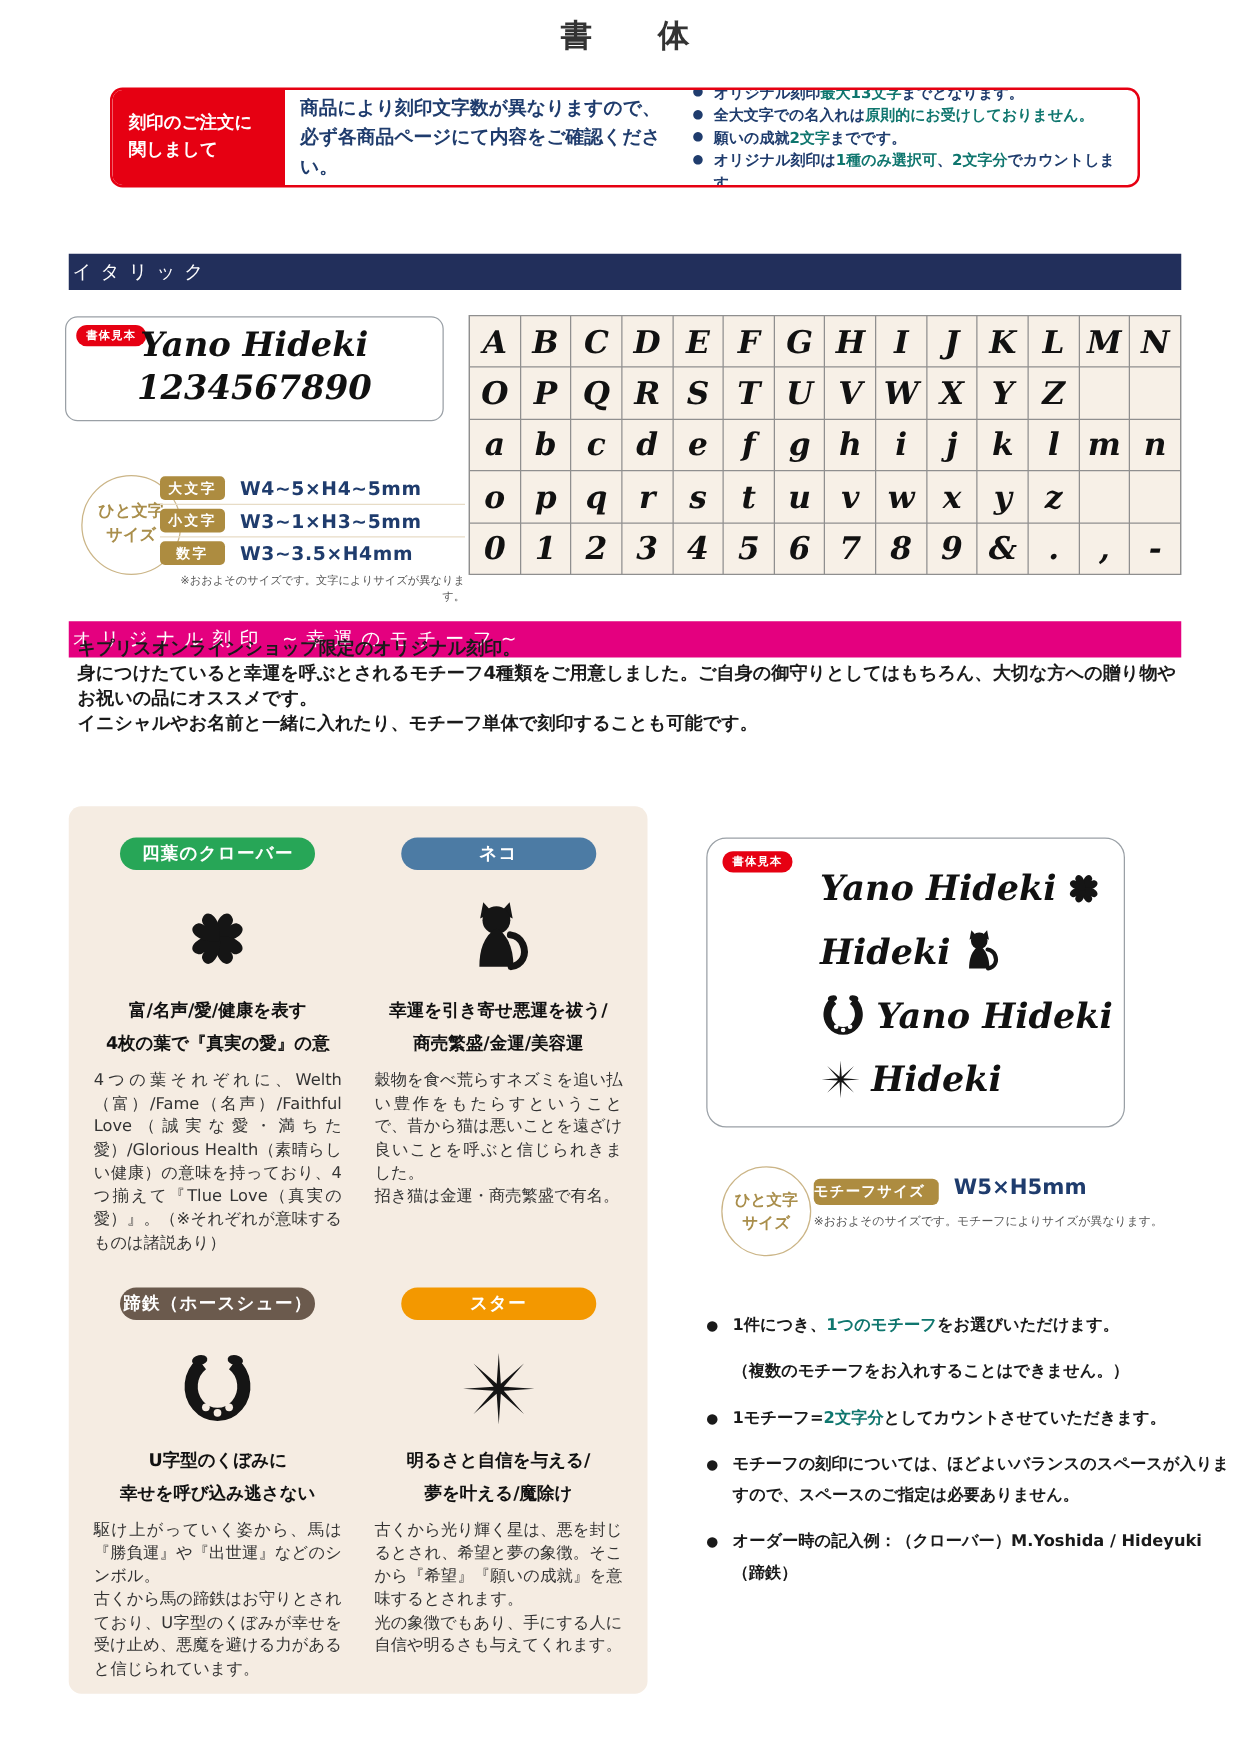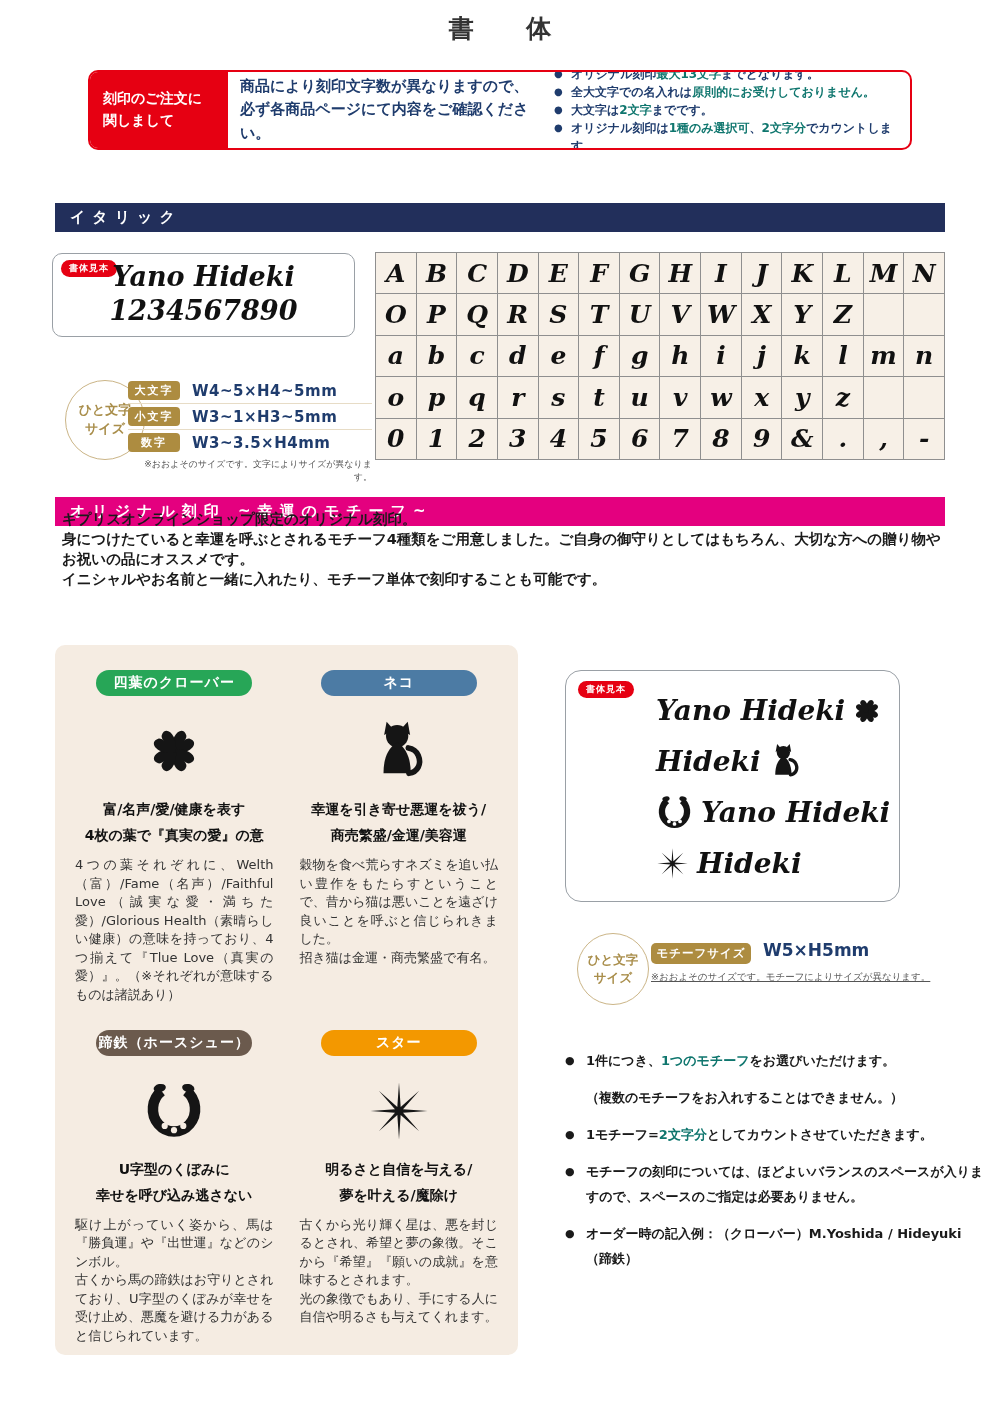--- a/index.html
+++ b/index.html
@@ -18,22 +18,22 @@
                 line-height:1.55;display:flex;align-items:center;padding-left:13px;white-space:pre-line;box-sizing:border-box;}
   .notice-message{flex:0 0 322px;display:flex;align-items:center;padding:0 4px 0 12px;
                   font-size:15px;font-weight:bold;color:#1f3c6d;line-height:1.55;white-space:pre-line;box-sizing:border-box;}
   .notice-bullets{margin:0;padding:0 6px 0 4px;list-style:none;display:flex;flex-direction:column;
                   justify-content:center;font-size:12px;font-weight:bold;color:#1f3c6d;line-height:1.5;}
   .notice-bullets li{position:relative;padding-left:17px;}
   .notice-bullets li::before{content:"●";position:absolute;left:0;top:1px;font-size:10px;}
   .red{color:#0f766e;}
 
   
-  .section-bar{left:55px;width:890px;height:29px;color:#fff;font-weight:bold;font-size:15px;
-               letter-spacing:7px;line-height:29px;padding-left:15px;box-sizing:border-box;}
+  .section-bar{left:55px;width:890px;height:29px;color:#fff;font-weight:normal;font-size:15px;
+               letter-spacing:7px;line-height:29px;padding-left:3px;box-sizing:border-box;}
   .bar-navy{top:203px;background:#222f5b;}
   .bar-pink{top:497px;background:#e4007f;}
 
   
   .sample-box{top:253px;left:52px;width:303px;height:84px;border:1.5px solid #9aa0a6;border-radius:10px;
               background:#fff;box-sizing:border-box;}
   .badge-red{display:inline-block;background:#e60012;color:#fff;font-size:9px;font-weight:bold;
              padding:2px 8px;border-radius:9px;letter-spacing:1px;}
   .sample-box .badge-red{position:absolute;top:6px;left:8px;}
   .sample-text{position:absolute;top:6px;left:0;width:100%;text-align:center;
@@ -86,24 +86,24 @@
   .s2-line{height:51px;display:flex;align-items:center;
            font-family:"DejaVu Serif","Liberation Serif",serif;font-style:italic;font-weight:bold;
            font-size:28px;color:#111;white-space:nowrap;}
   .s2-icon{flex:0 0 auto;}
   .icon-after{margin-left:5px;}
   .icon-before{margin-right:8px;}
 
   
   .motif-size{top:925px;left:565px;width:420px;height:100px;}
   .motif-size .size-circle{position:absolute;left:12px;top:8px;width:72px;height:72px;font-size:12.5px;line-height:1.45;}
-  .ms-badge{position:absolute;left:86px;top:18px;width:100px;text-align:center;background:#ad8c40;color:#fff;
+  .ms-badge{position:absolute;left:86px;top:18px;width:100px;text-align:left;background:#ad8c40;color:#fff;
             font-size:11.5px;font-weight:bold;padding:3px 0;border-radius:5px;letter-spacing:1px;}
   .ms-value{position:absolute;left:198px;top:15px;font-size:17px;font-weight:bold;color:#1f3c6d;}
-  .ms-note{position:absolute;left:86px;top:46px;font-size:9.5px;color:#555;text-decoration:underline;}
+  .ms-note{position:absolute;left:86px;top:46px;font-size:9.5px;color:#555;}
 
   
   .motif-notes{top:1036px;left:565px;width:420px;margin:0;padding:0;list-style:none;
                font-size:13px;font-weight:bold;color:#1a1a1a;line-height:25px;}
   .motif-notes li{position:relative;padding-left:21px;margin-top:12px;}
   .motif-notes li::before{content:"●";position:absolute;left:0;top:0;font-size:11px;}
   .motif-notes li.no-bullet::before{content:none;}
 
   svg{display:block;}
   .ink{fill:#151515;}
@@ -119,21 +119,21 @@
   <div class="abs page-title">書 体</div>
 
   <div class="abs notice">
     <div class="notice-label" style="background-color: rgb(230, 0, 18);">刻印のご注文に
 関しまして</div>
     <div class="notice-message">商品により刻印文字数が異なりますので、
 必ず各商品ページにて内容をご確認ください。</div>
     <ul class="notice-bullets" id="notice-bullets">
         <li><span>オリジナル刻印</span><span class="red">最大13文字</span><span>までとなります。</span></li>
         <li><span>全大文字での名入れは</span><span class="red">原則的にお受けしておりません。</span></li>
-        <li><span>大文字は</span><span class="red">2文字</span><span>までです。</span></li>
+        <li><span>願いの成就</span><span class="red">2文字</span><span>までです。</span></li>
         <li><span>オリジナル刻印は</span><span class="red">1種のみ選択可</span><span>、</span><span class="red">2文字分</span><span>でカウントします。</span></li>
       </ul>
   </div>
 
   <div class="abs section-bar bar-navy" style="background-color: rgb(34, 47, 91);">イタリック</div>
 
   <div class="abs sample-box">
     <span class="badge-red" style="background-color: rgb(230, 0, 18);">書体見本</span>
     <div class="sample-text">
       <div>Yano Hideki</div>

